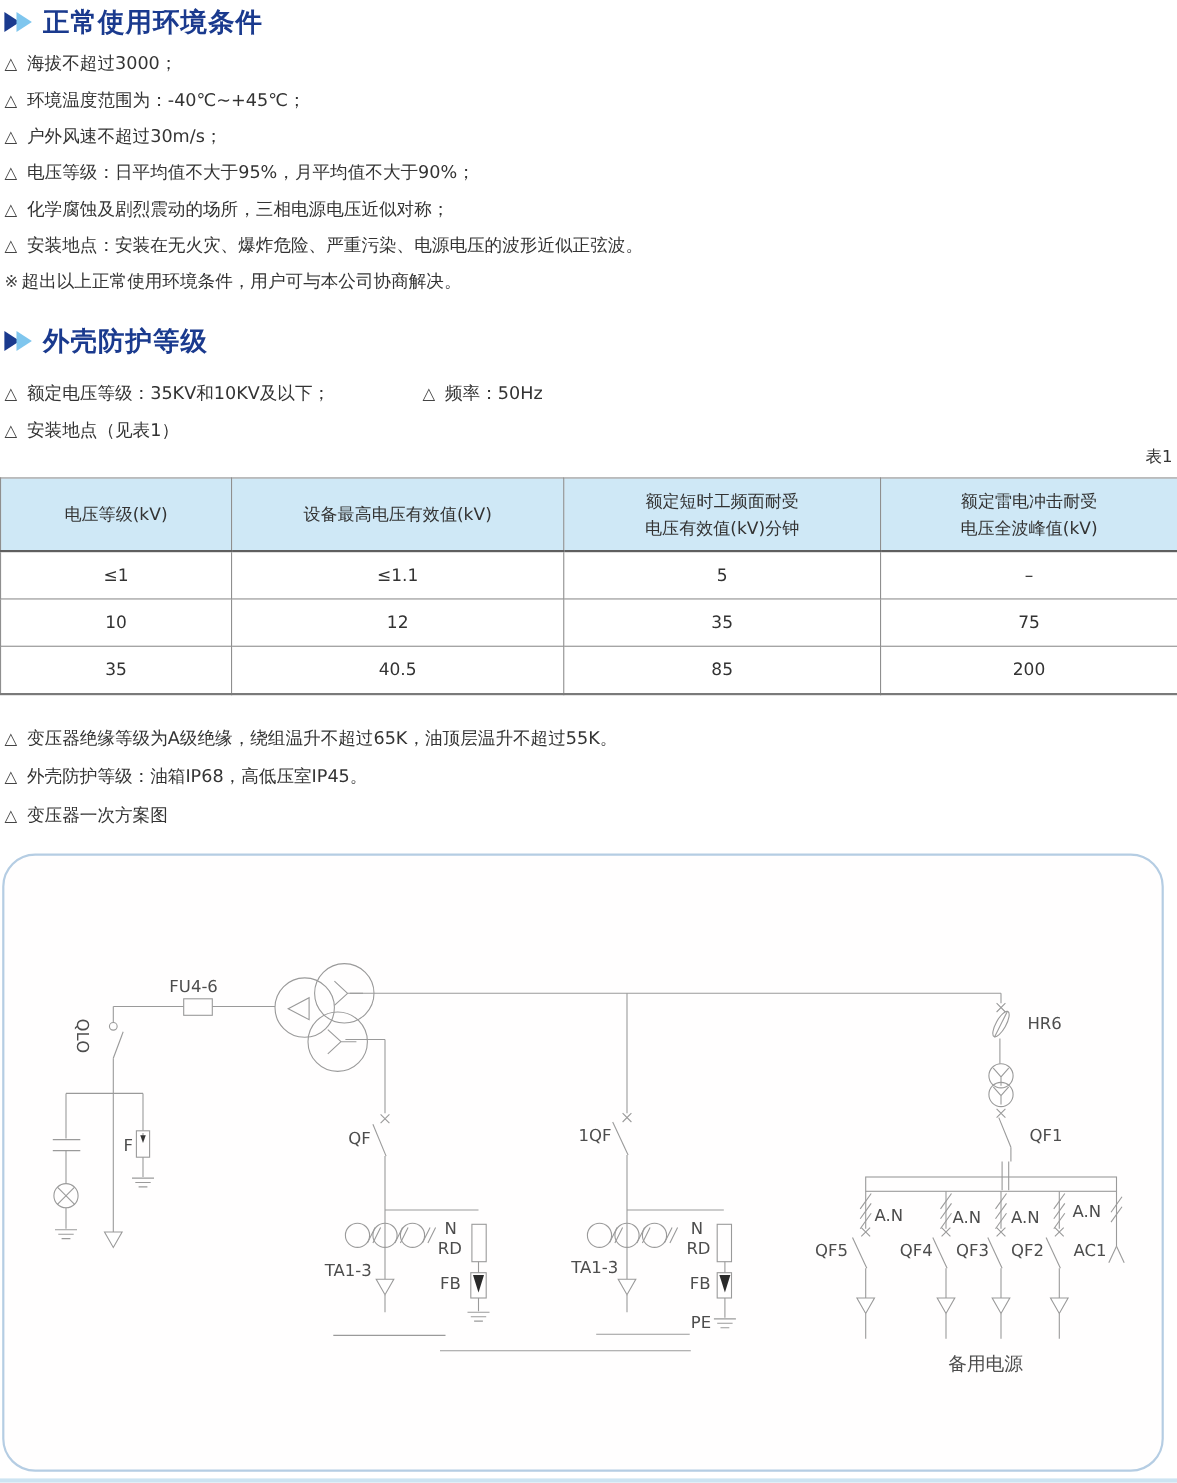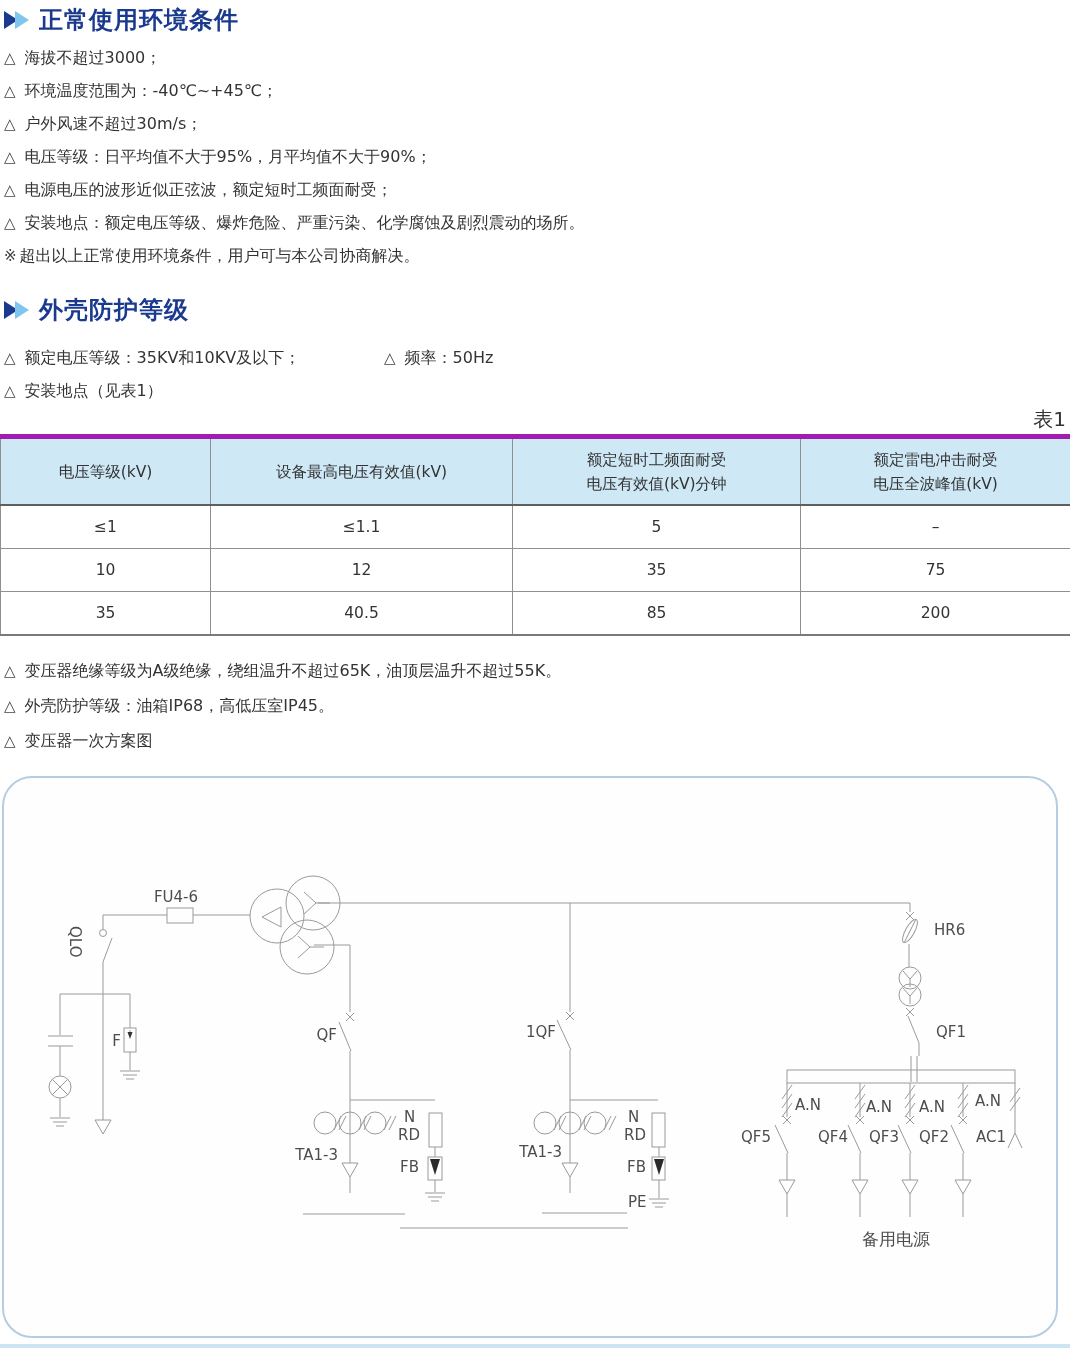--- a/index.html
+++ b/index.html
@@ -11,27 +11,27 @@
   .tri{width:0;height:0;border-top:9px solid transparent;border-bottom:9px solid transparent}
   .tri-dark{border-left:14px solid #1a3a8e}
   .tri-light{border-left:14px solid #7fc6ee;margin-left:-3px}
   .sec-title h2{margin:0 0 0 10px;font-size:24px;font-weight:bold;color:#1a3a8e;letter-spacing:1px}
   
   .item{position:absolute;left:4px;font-size:16px;line-height:19px;white-space:nowrap}
   .bullet{display:inline-block;margin-right:9px;font-size:15px;color:#444}
   .note-bullet{display:inline-block;margin-right:3px;font-size:15px;color:#444}
   
   table.spec{position:absolute;left:0;top:434px;width:1070px;border-collapse:collapse;table-layout:fixed;
-             border-top:5px solid #a21caf;border-bottom:2px solid #7a7a7a}
+             border-top:1px solid #a21caf;border-bottom:2px solid #7a7a7a}
   table.spec th{background:#cfe8f6;height:65px;font-weight:normal;font-size:15.5px;color:#333;
                 border:1px solid #8f8f8f;border-bottom:2px solid #5f5f5f;padding:0}
   table.spec td{height:42px;text-align:center;font-size:15.5px;color:#333;
                 border:1px solid #8f8f8f;background:#fff;padding:0}
   .thl{line-height:24px}
-  .caption{position:absolute;right:4px;top:406px;font-size:20px;color:#333}
+  .caption{position:absolute;right:4px;top:406px;font-size:15px;color:#333}
   
   .panel{position:absolute;left:2px;top:776px;width:1056px;height:562px;box-sizing:border-box;
          border:2px solid #b5cde3;border-radius:30px;background:#fffefe}
   .panel svg{position:absolute;left:0;top:0}
   .bottom-strip{position:absolute;left:0;top:1344px;width:1070px;height:4px;background:#cde4f2}
   .dgtext{font-family:"DejaVu Sans","Liberation Sans",sans-serif;font-size:15px;fill:#4d4d4d}
   .dgtext-cn{font-size:17px}
 </style>
 </head>
 <body>
@@ -39,22 +39,22 @@
 <div class="abs sec-title" style="left:4px;top:6px">
   <span class="tri tri-dark"></span>
   <span class="tri tri-light"></span>
   <h2>正常使用环境条件</h2>
 </div>
 
 <div class="item" style="top:48px"><span class="bullet">△</span><span>海拔不超过3000；</span></div>
 <div class="item" style="top:81px"><span class="bullet">△</span><span>环境温度范围为：-40℃~+45℃；</span></div>
 <div class="item" style="top:114px"><span class="bullet">△</span><span>户外风速不超过30m/s；</span></div>
 <div class="item" style="top:147px"><span class="bullet">△</span><span>电压等级：日平均值不大于95%，月平均值不大于90%；</span></div>
-<div class="item" style="top:180px"><span class="bullet">△</span><span>电源电压的波形近似正弦波，额定短时工频面耐受；</span></div>
-<div class="item" style="top:213px"><span class="bullet">△</span><span>安装地点：额定电压等级、爆炸危险、严重污染、化学腐蚀及剧烈震动的场所。</span></div>
+<div class="item" style="top:180px"><span class="bullet">△</span><span>化学腐蚀及剧烈震动的场所，三相电源电压近似对称；</span></div>
+<div class="item" style="top:213px"><span class="bullet">△</span><span>安装地点：安装在无火灾、爆炸危险、严重污染、电源电压的波形近似正弦波。</span></div>
 <div class="item" style="top:246px"><span class="note-bullet">※</span><span>超出以上正常使用环境条件，用户可与本公司协商解决。</span></div>
 
 <div class="abs sec-title" style="left:4px;top:296px">
   <span class="tri tri-dark"></span>
   <span class="tri tri-light"></span>
   <h2>外壳防护等级</h2>
 </div>
 
 <div class="item" style="top:348px"><span class="bullet">△</span><span>额定电压等级：35KV和10KV及以下；</span></div>
 <div class="item" style="top:348px;left:384px"><span class="bullet">△</span><span>频率：50Hz</span></div>

